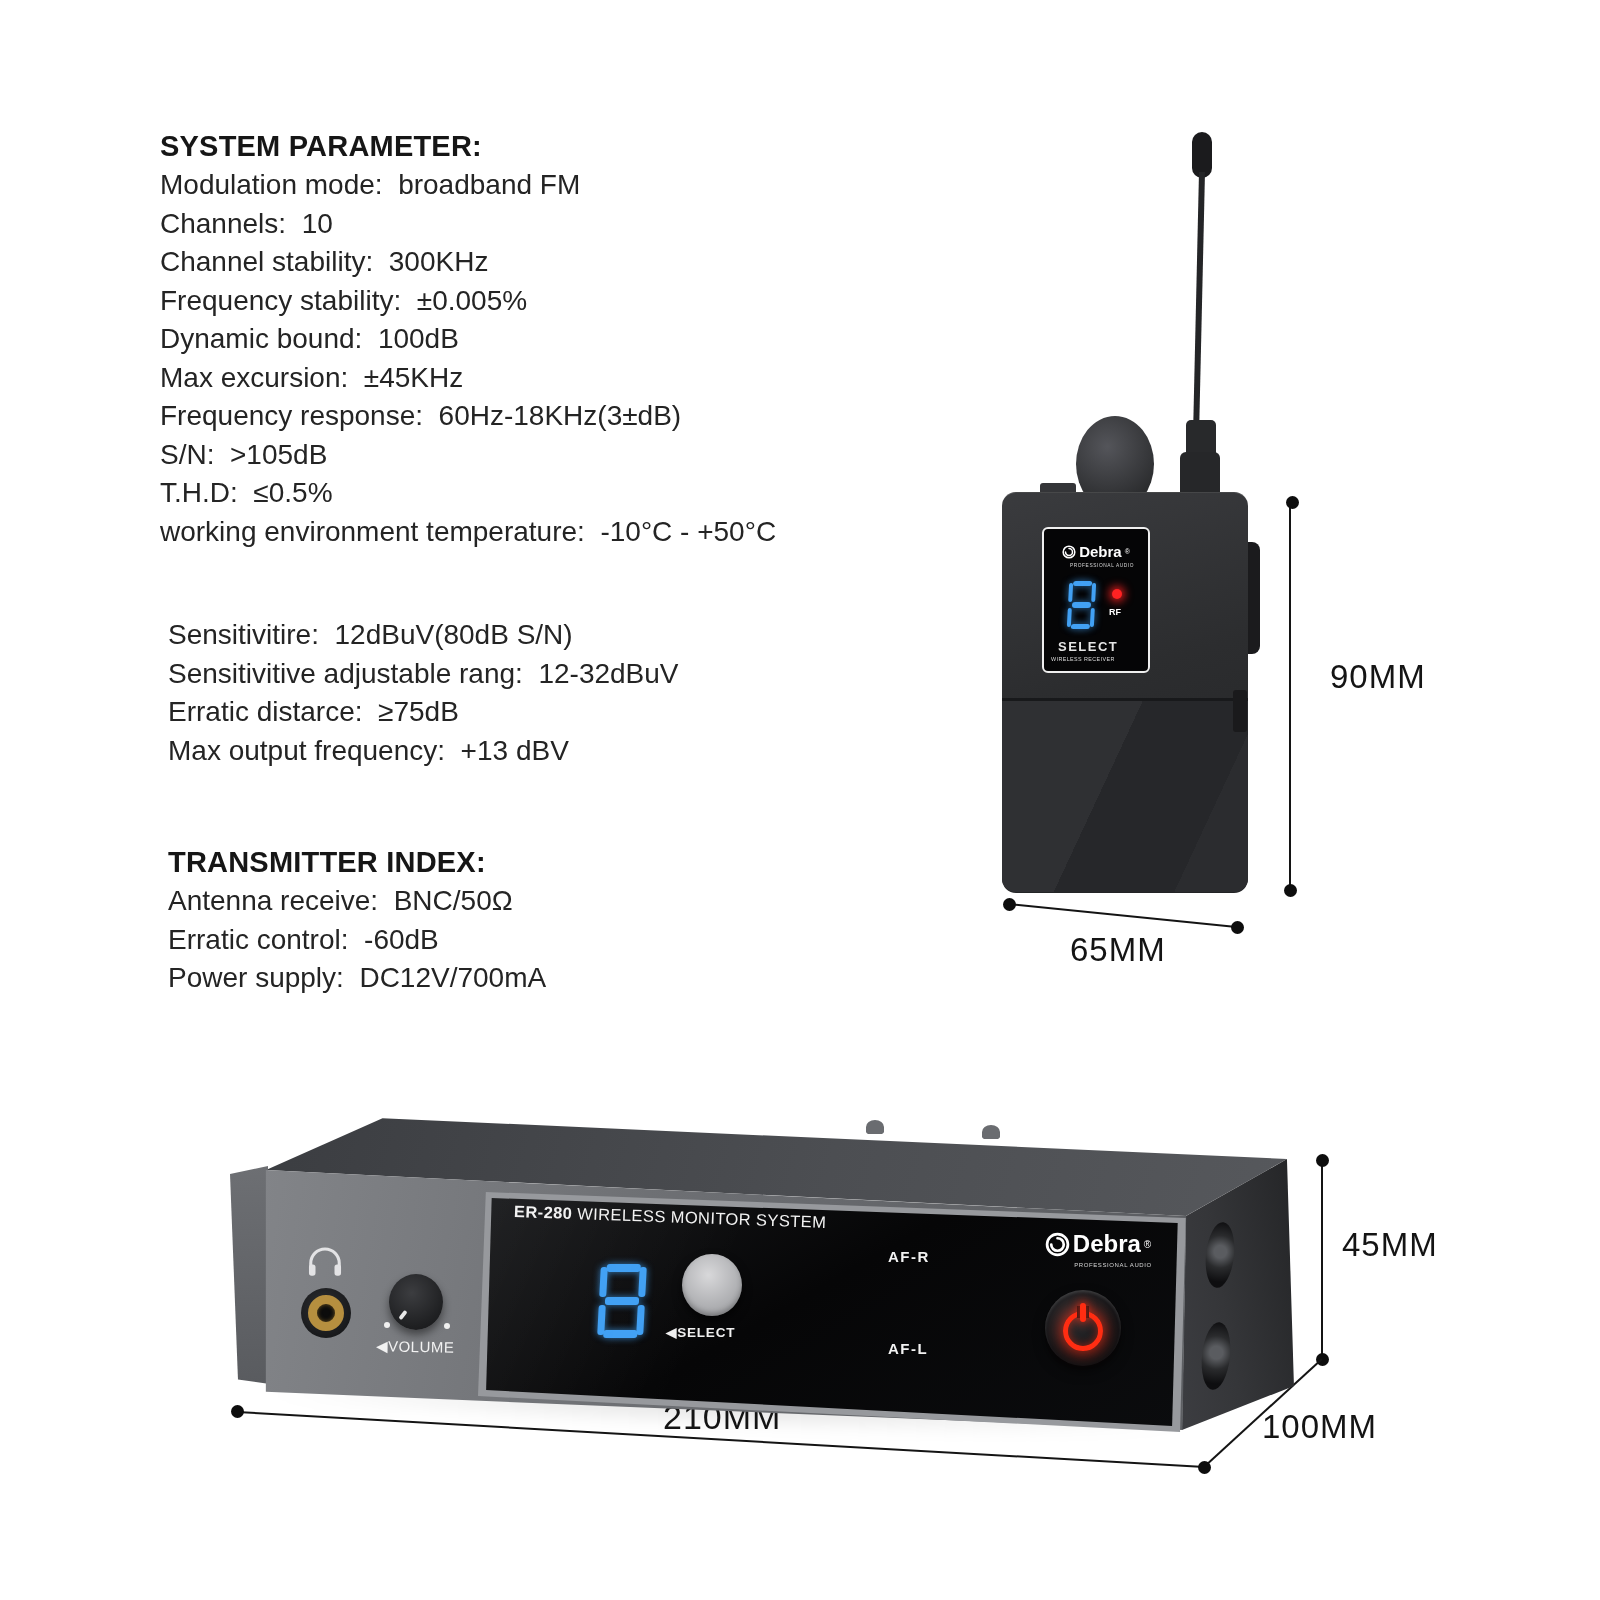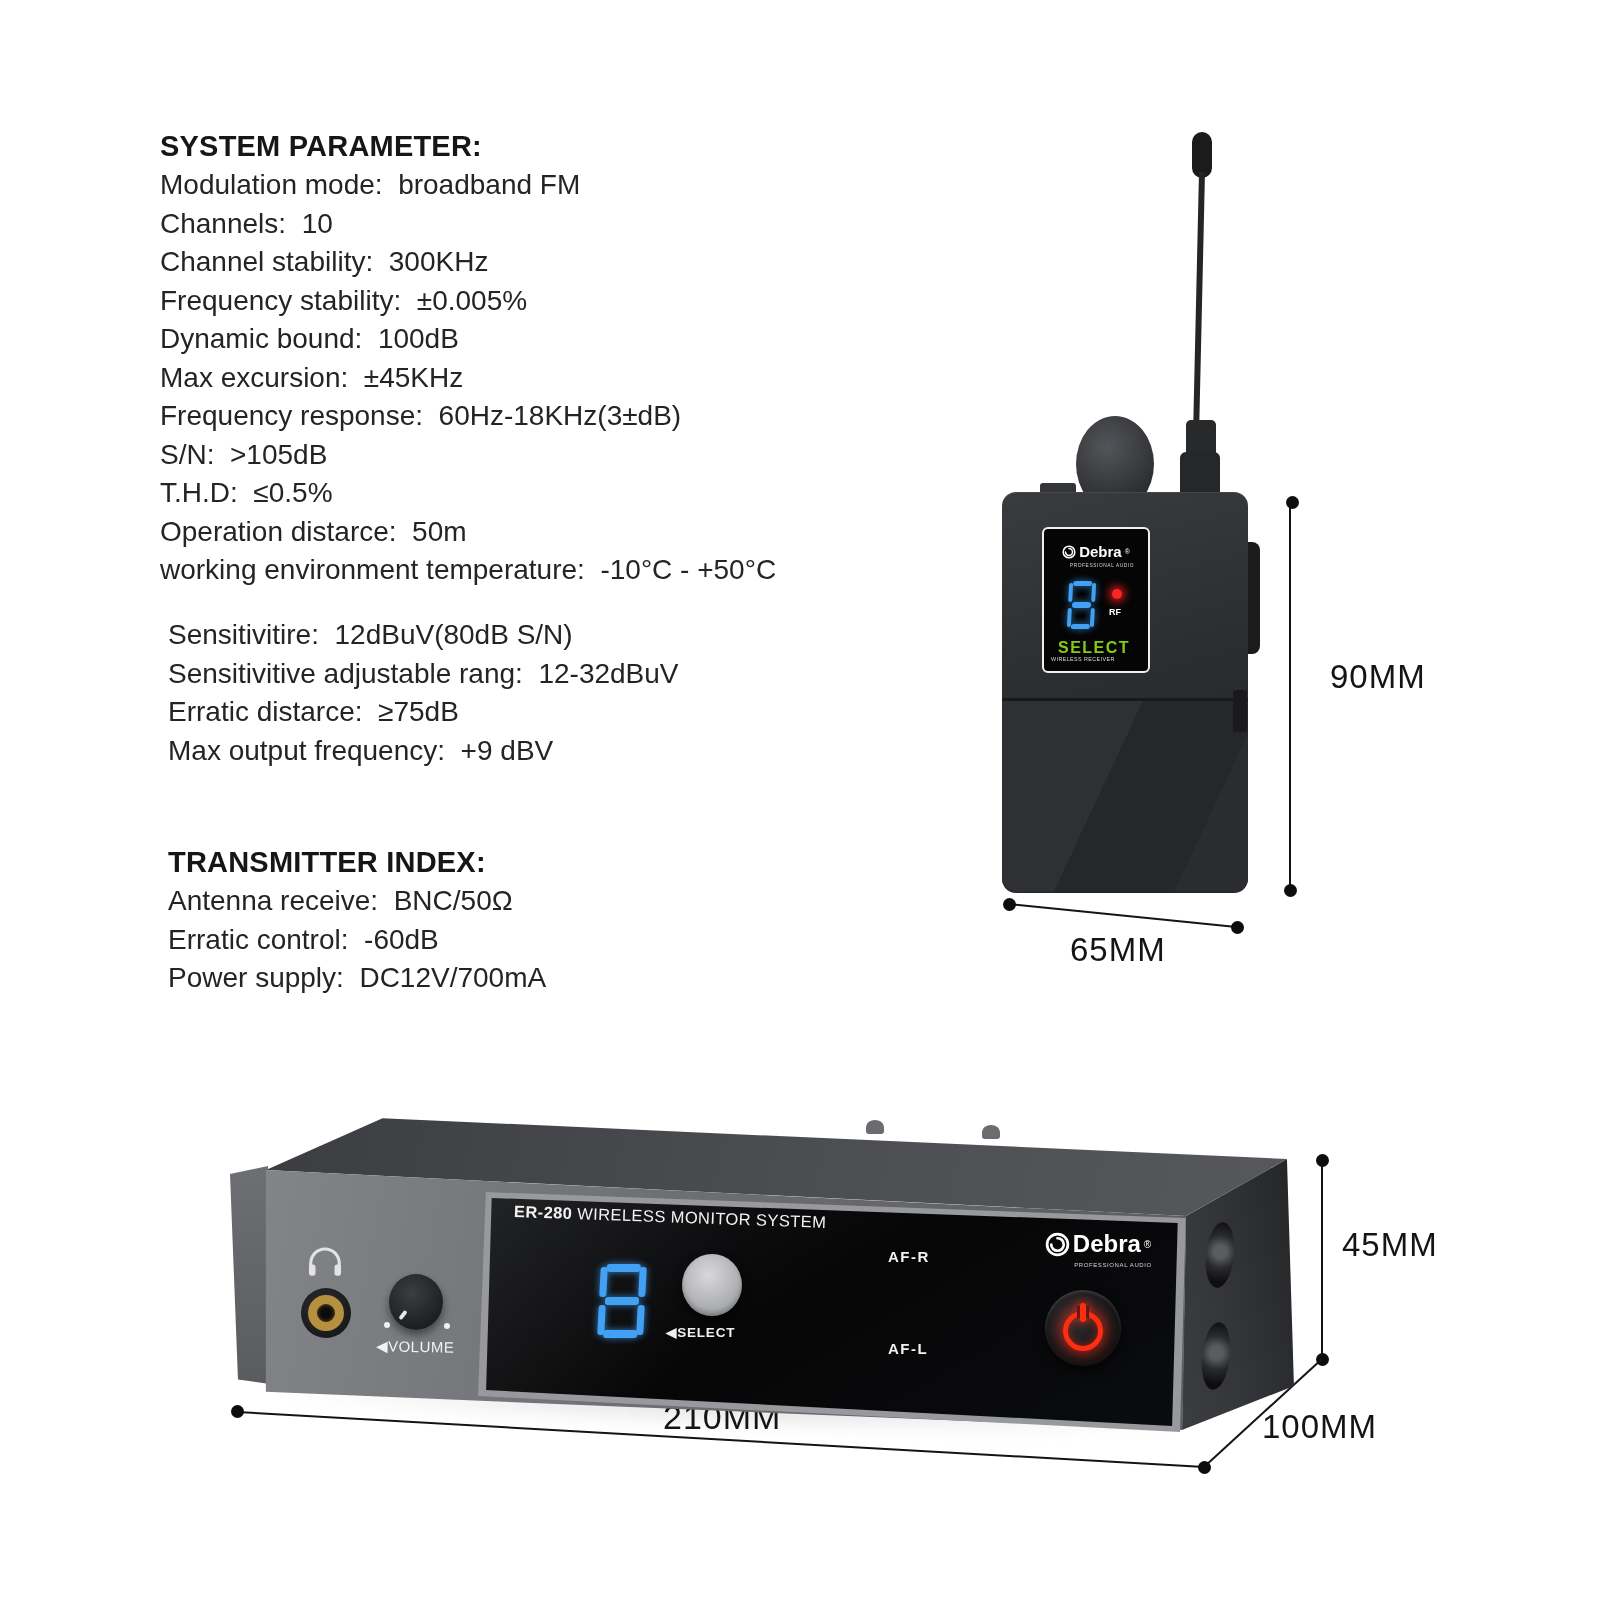--- a/index.html
+++ b/index.html
@@ -45,29 +45,28 @@
     <div class="spec-title">SYSTEM PARAMETER:</div>
     <div class="spec-line">Modulation mode:  broadband FM</div>
     <div class="spec-line">Channels:  10</div>
     <div class="spec-line">Channel stability:  300KHz</div>
     <div class="spec-line">Frequency stability:  ±0.005%</div>
     <div class="spec-line">Dynamic bound:  100dB</div>
     <div class="spec-line">Max excursion:  ±45KHz</div>
     <div class="spec-line">Frequency response:  60Hz-18KHz(3±dB)</div>
     <div class="spec-line">S/N:  &gt;105dB</div>
     <div class="spec-line">T.H.D:  ≤0.5%</div>
-    <div class="spec-line">Operation distarce:  50m</div>
     <div class="spec-line">working environment temperature:  -10°C - +50°C</div>
   </div>
 
   <div class="spec-section" style="left:168px;top:616px;">
     <div class="spec-line">Sensitivitire:  12dBuV(80dB S/N)</div>
     <div class="spec-line">Sensitivitive adjustable rang:  12-32dBuV</div>
     <div class="spec-line">Erratic distarce:  ≥75dB</div>
-    <div class="spec-line">Max output frequency:  +9 dBV</div>
+    <div class="spec-line">Max output frequency:  +13 dBV</div>
   </div>
 
   <div class="spec-section" style="left:168px;top:842px;">
     <div class="spec-title">TRANSMITTER INDEX:</div>
     <div class="spec-line">Antenna receive:  BNC/50Ω</div>
     <div class="spec-line">Erratic control:  -60dB</div>
     <div class="spec-line">Power supply:  DC12V/700mA</div>
   </div>
 
   <div>
@@ -101,21 +100,21 @@
         <div class="seg sA"></div>
           <div class="seg sB"></div>
           <div class="seg sC"></div>
           <div class="seg sD"></div>
           <div class="seg sE"></div>
           <div class="seg sF"></div>
           <div class="seg sG"></div>
       </div>
       <div class="abs" style="left:68px;top:60px;width:10px;height:10px;border-radius:50%;background:#ff2222;box-shadow:0 0 9px 3px rgba(255,34,34,.8);"></div>
       <div class="abs" style="left:65px;top:78px;font-size:9px;font-weight:700;color:#fff;">RF</div>
-      <div class="abs" style="left:14px;top:110px;font-size:16px;font-weight:700;letter-spacing:1.5px;color:#84cc16;">SELECT</div>
+      <div class="abs" style="left:14px;top:110px;font-size:13px;font-weight:700;letter-spacing:1.5px;color:#e5e5e5;">SELECT</div>
       <div class="abs" style="left:7px;top:127px;font-size:5.4px;color:#dcdcdc;letter-spacing:.4px;">WIRELESS RECEIVER</div>
     </div>
 
     <div class="dline" style="left:1289px;top:502px;width:2px;height:388px;"></div>
     <div class="ddot" style="left:1286px;top:496px;"></div>
     <div class="ddot" style="left:1284px;top:884px;"></div>
     <div class="dimlabel" style="left:1302px;top:658px;margin-left:28px;">90MM</div>
 
     <div class="dline" style="left:1009px;top:903px;width:231px;height:2px;transform:rotate(5.75deg);"></div>
     <div class="ddot" style="left:1003px;top:898px;"></div>

